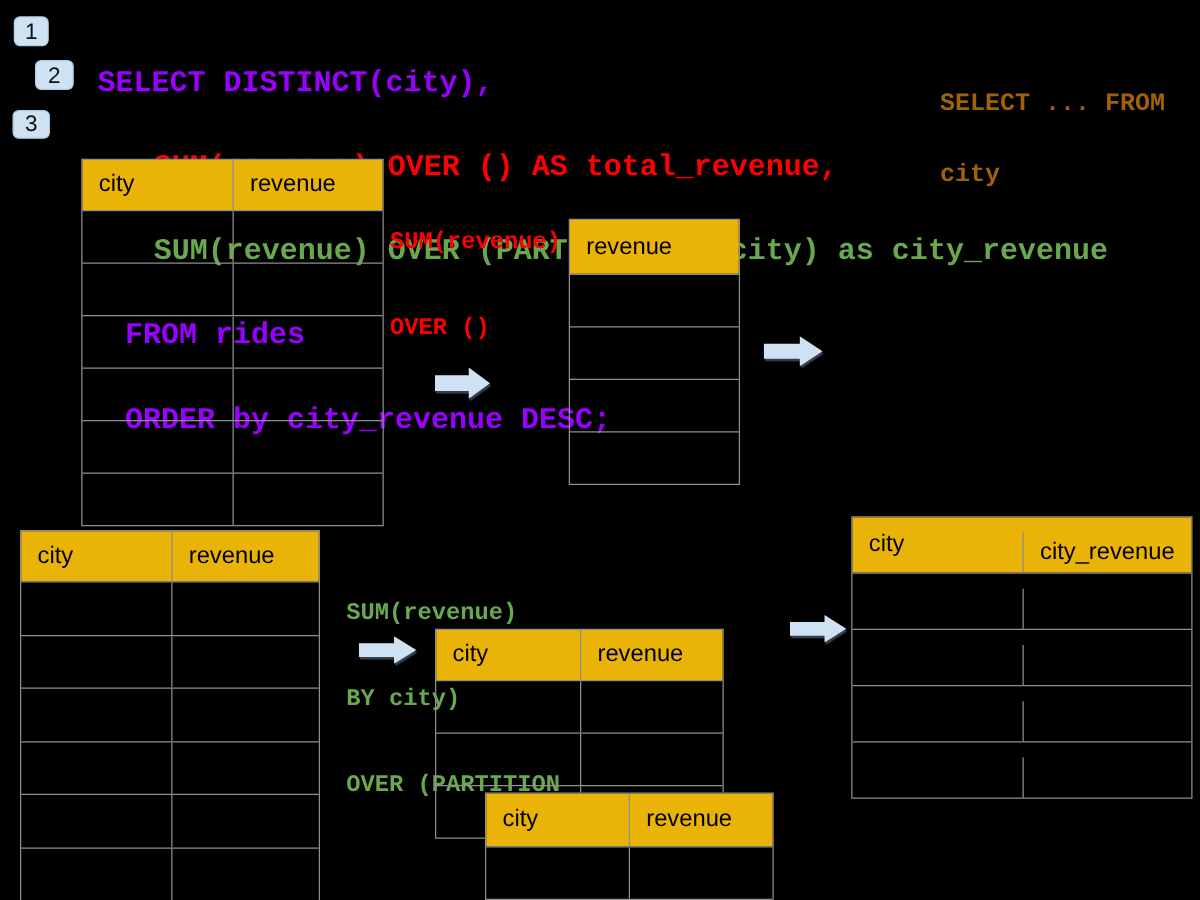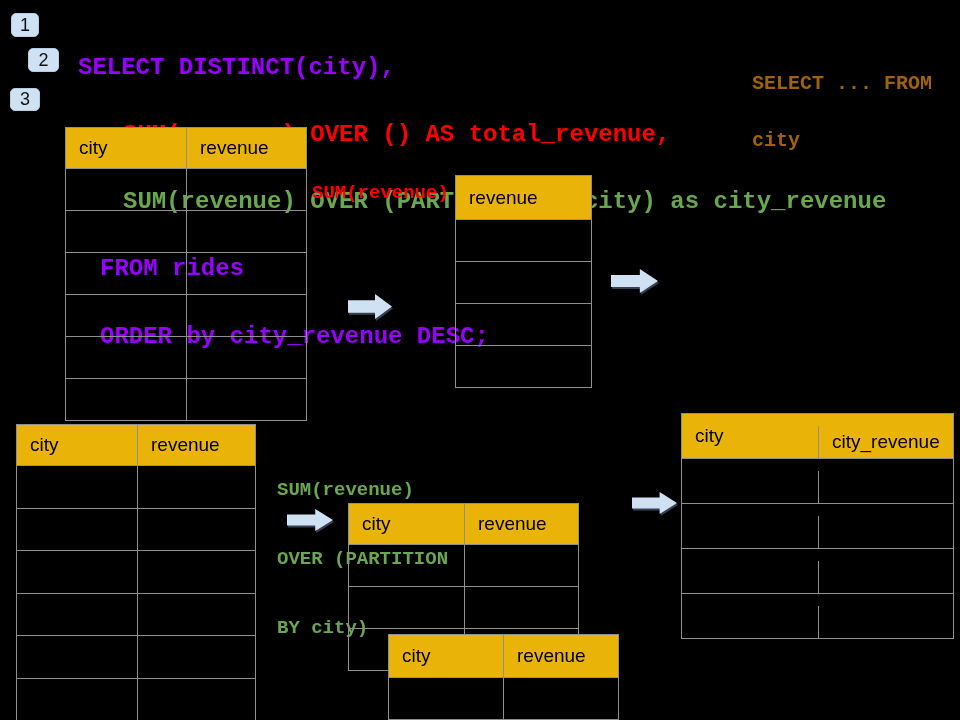--- a/index.html
+++ b/index.html
@@ -95,26 +95,27 @@
     <div class="sqlline c-purple ind2">ORDER by city_revenue DESC;</div>
   </div>
 
   <div class="code sidenote">
     <div class="sqlline">SELECT ... FROM</div>
     <div class="sqlline">city</div>
   </div>
 
   <div class="code ann-total">
     <div class="sqlline">SUM(revenue)</div>
+    <div class="sqlline">OVER ()</div>
   </div>
 
   <div class="code ann-part">
     <div class="sqlline">SUM(revenue)</div>
+    <div class="sqlline">BY city)</div>
     <div class="sqlline">OVER (PARTITION</div>
-    <div class="sqlline">BY city)</div>
   </div>
 
   <div class="tbl t1">
     <div class="hdr">
       <div class="hcell">city</div>
       <div class="hcell">revenue</div>
     </div>
     <div class="tbody">
         <div class="t-row">
           <div class="t-cell"></div>

